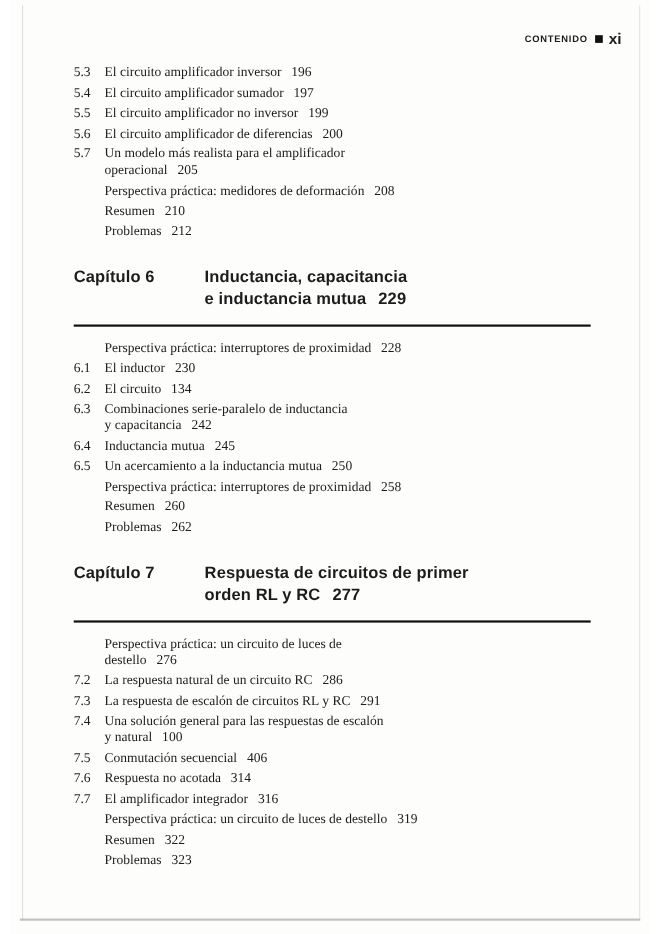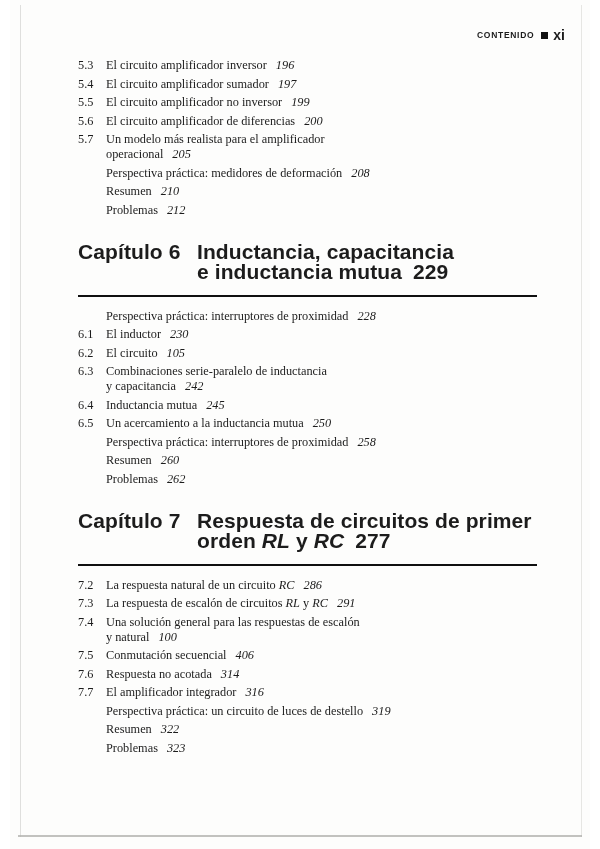--- a/index.html
+++ b/index.html
@@ -31,42 +31,42 @@
     font-family: "Liberation Sans", sans-serif;
     font-weight: 700;
   }
   .rh-label { font-size: 8.5px; letter-spacing: .7px; }
   .rh-square { display: inline-block; width: 7px; height: 7px; background: #111; margin: 0 5px 0 7px; }
   .rh-page { font-size: 14px; }
 
   .toc {
     position: absolute;
     top: 58px;
-    left: 68px;
+    left: 57px;
     right: 28px;
   }
 
   .entry {
     position: relative;
     padding-left: 28px;
     margin-bottom: 3.5px;
     font-size: 12.3px;
   }
   .entry .num { position: absolute; left: 0; top: 0; line-height: 15px; }
   .line { line-height: 15px; white-space: nowrap; }
-  .pg { font-style: italic; margin-left: 9px; }
-  .it { font-style: italic; }
+  .pg { margin-left: 9px; }
+  .it { }
 
   .chapter {
     position: relative;
     margin-top: 24px;
     padding-left: 83px;
     font-family: "Liberation Sans", sans-serif;
     font-weight: 700;
-    font-size: 21px;
+    font-size: 15px;
     letter-spacing: .1px;
   }
   .ch-label { position: absolute; left: 0; top: 0; line-height: 20px; }
   .ch-line { line-height: 20px; white-space: nowrap; margin-left: 36px; }
   .ch-pg { margin-left: 11px; }
 
   .rule {
     height: 2px;
     background: var(--rule, #101010);
     margin: 13px 25px 12px 0;
@@ -125,21 +125,21 @@
       <div class="rule"></div>
       <div class="entry">
         <div class="line"><span>Perspectiva práctica: interruptores de proximidad</span><span class="pg">228</span></div>
       </div>
       <div class="entry">
         <span class="num">6.1</span>
         <div class="line"><span>El inductor</span><span class="pg">230</span></div>
       </div>
       <div class="entry">
         <span class="num">6.2</span>
-        <div class="line"><span>El circuito</span><span class="pg">105</span></div>
+        <div class="line"><span>El circuito</span><span class="pg">134</span></div>
       </div>
       <div class="entry">
         <span class="num">6.3</span>
         <div class="line"><span>Combinaciones serie-paralelo de inductancia</span></div>
         <div class="line"><span>y capacitancia</span><span class="pg">242</span></div>
       </div>
       <div class="entry">
         <span class="num">6.4</span>
         <div class="line"><span>Inductancia mutua</span><span class="pg">245</span></div>
       </div>
@@ -156,20 +156,24 @@
       <div class="entry">
         <div class="line"><span>Problemas</span><span class="pg">262</span></div>
       </div>
       <div class="chapter">
         <span class="ch-label">Capítulo 7</span>
         <div class="ch-line"><span>Respuesta de circuitos de primer</span></div>
         <div class="ch-line"><span>orden </span><span class="it">RL</span><span> y </span><span class="it">RC</span><span class="ch-pg">277</span></div>
       </div>
       <div class="rule"></div>
       <div class="entry">
+        <div class="line"><span>Perspectiva práctica: un circuito de luces de</span></div>
+        <div class="line"><span>destello</span><span class="pg">276</span></div>
+      </div>
+      <div class="entry">
         <span class="num">7.2</span>
         <div class="line"><span>La respuesta natural de un circuito </span><span class="it">RC</span><span class="pg">286</span></div>
       </div>
       <div class="entry">
         <span class="num">7.3</span>
         <div class="line"><span>La respuesta de escalón de circuitos </span><span class="it">RL</span><span> y </span><span class="it">RC</span><span class="pg">291</span></div>
       </div>
       <div class="entry">
         <span class="num">7.4</span>
         <div class="line"><span>Una solución general para las respuestas de escalón</span></div>

